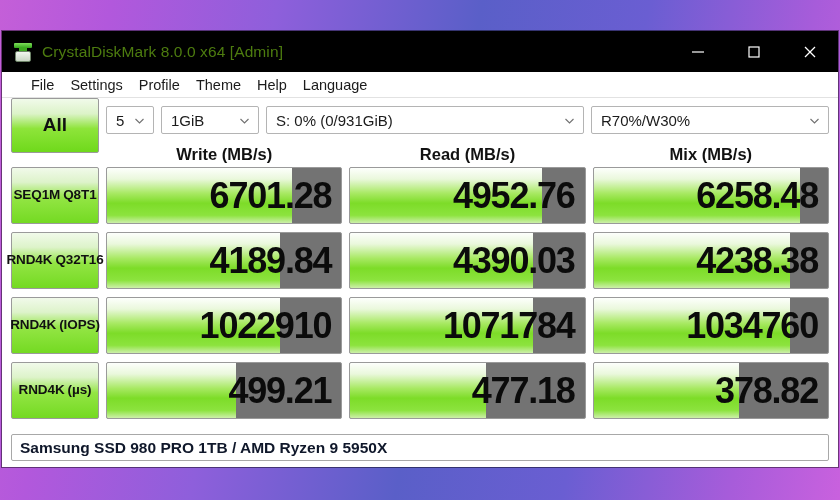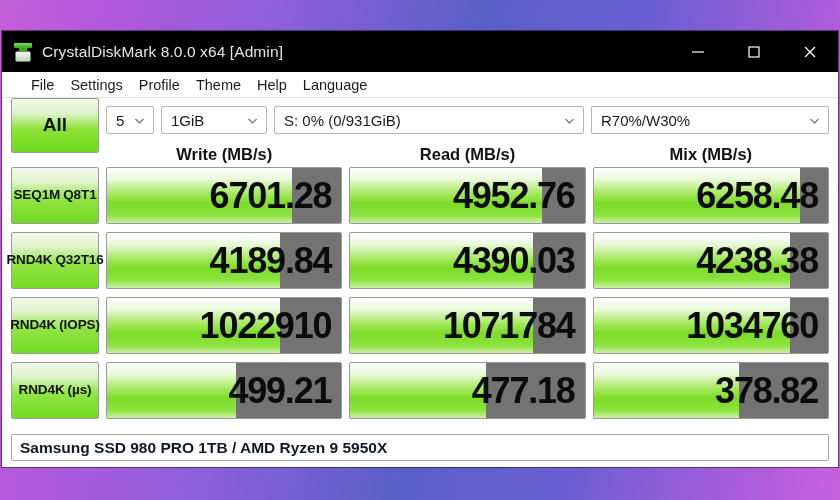--- a/index.html
+++ b/index.html
@@ -72,21 +72,21 @@
   }
   .app-icon .body {
     position: absolute;
     left: 2px; top: 9px;
     width: 16px; height: 11px;
     background: linear-gradient(180deg,#f2f6f0,#c9d6c4);
     border-radius: 2px;
     border: 1px solid #6e8468;
   }
   .title-text {
-    color: #e5e5e5;
+    color: #4d7c0f;
     font-size: 15.5px;
     letter-spacing: 0.1px;
     white-space: nowrap;
   }
   .win-controls {
     position: absolute;
     right: 0; top: 0;
     height: 41px;
     display: flex;
   }
@@ -166,21 +166,21 @@
   .chev {
     width: 13px;
     height: 13px;
     flex: 0 0 auto;
     margin-left: 6px;
     opacity: 0.72;
   }
   .chev svg { display: block; }
 
   .combo-count { width: 48px; }
-  .combo-size  { width: 106px; }
+  .combo-size  { width: 98px; }
   .combo-drive { flex: 1 1 auto; min-width: 0; }
   .combo-mix   { width: 238px; }
 
   
   .grid {
     flex: 1 1 auto;
     display: flex;
     flex-direction: column;
     padding: 0 9px 0 9px;
     background: #ffffff;

